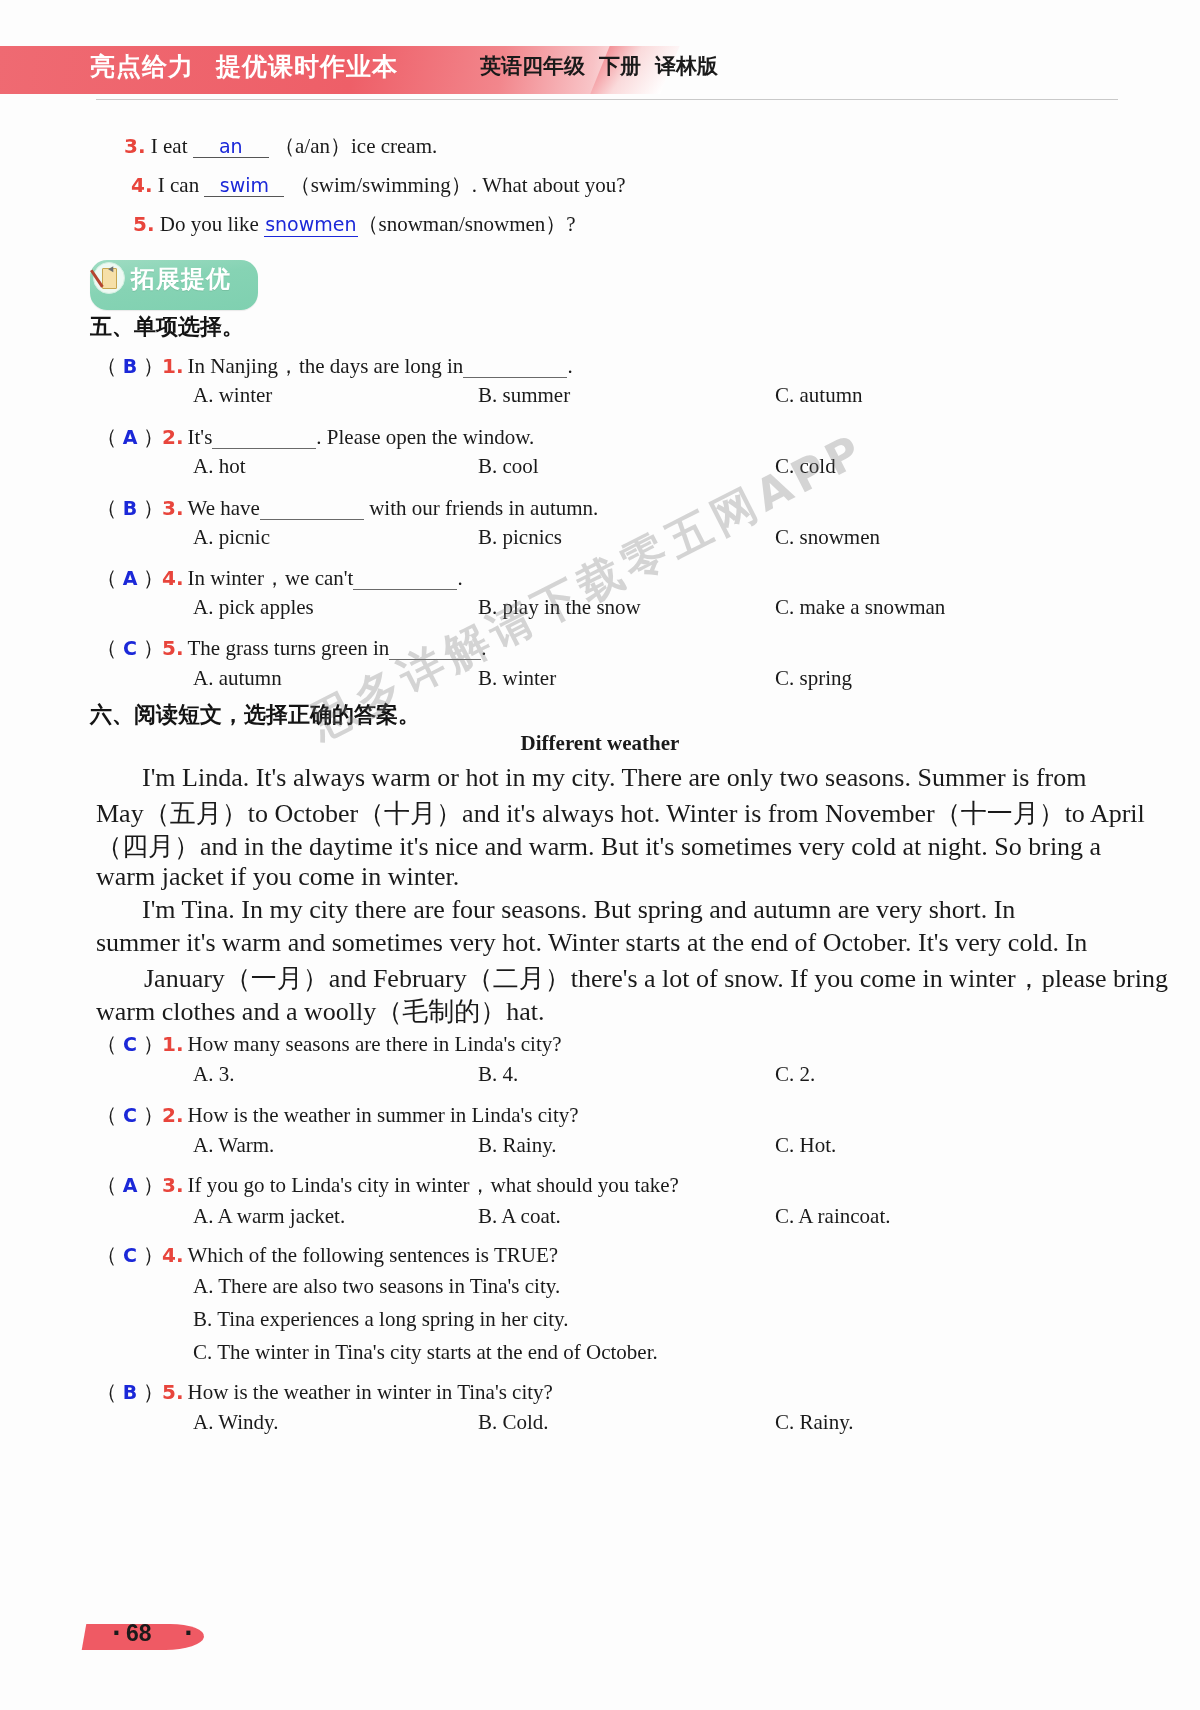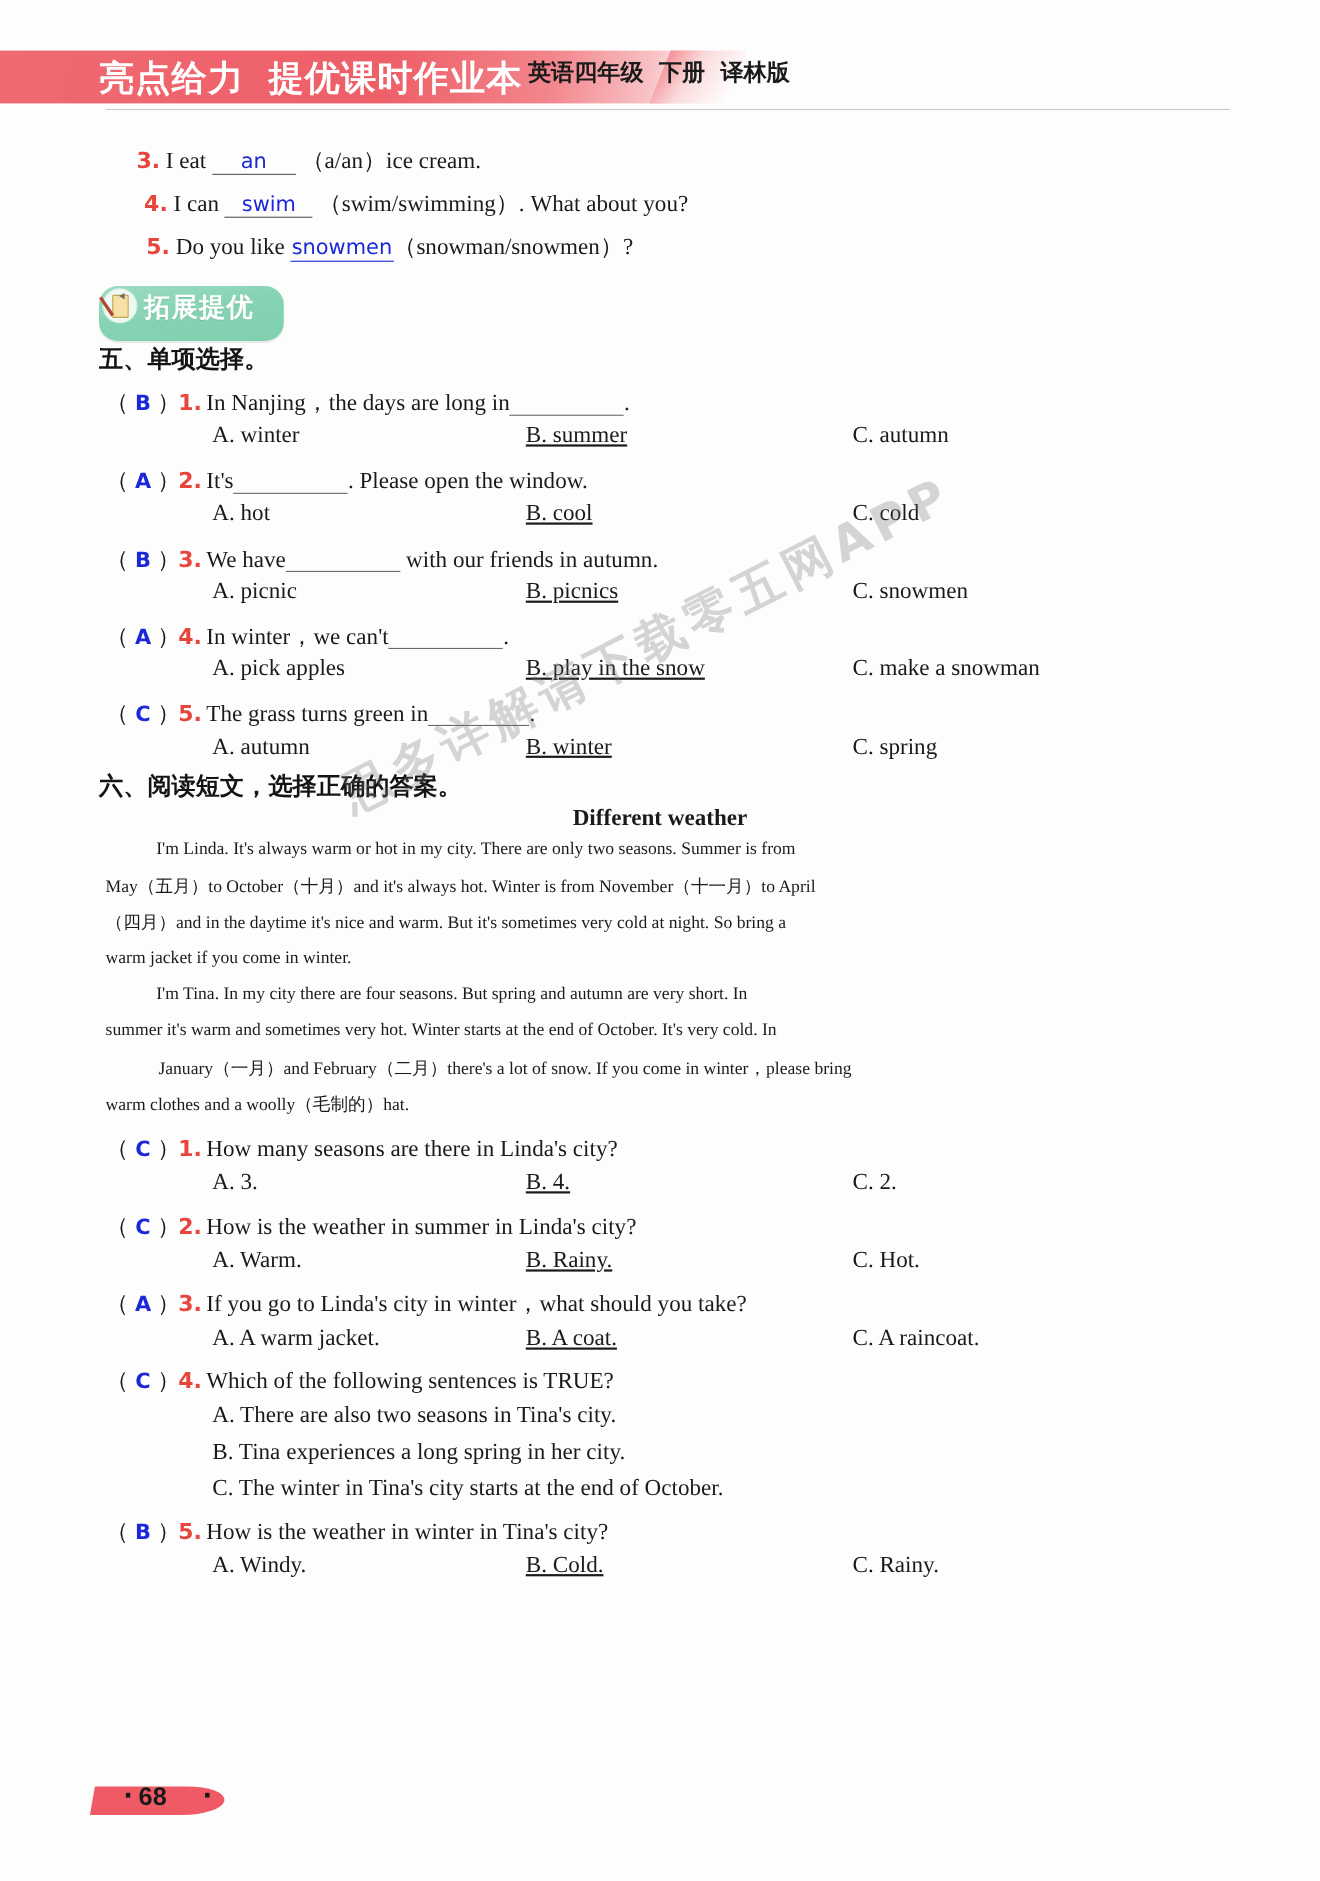--- a/index.html
+++ b/index.html
@@ -48,21 +48,21 @@
     height: 48px;
     background: linear-gradient(105deg, #f39197 0%, #fadadb 40%, #ffffff 100%);
     transform: skewX(-22deg);
   }
   .hdr-brand {
     position: absolute;
     left: 90px;
     top: 4px;
     font-family: "DejaVu Sans", sans-serif;
     font-weight: bold;
-    font-size: 32px;
+    font-size: 25px;
     letter-spacing: 1px;
     color: #ffffff;
     white-space: nowrap;
     z-index: 3;
   }
   .hdr-brand .b2 { margin-left: 22px; }
   .hdr-right {
     position: absolute;
     left: 480px;
     top: 6px;
@@ -199,37 +199,37 @@
   .q-num {
     color: #e8453c;
     font-family: "DejaVu Sans", sans-serif;
     font-weight: bold;
     font-size: 20px;
     margin-right: 4px;
   }
   .opts { position: absolute; left: 0; width: 1200px; font-size: 21px; }
   .opt { position: absolute; white-space: nowrap; }
   .opt-a { left: 193px; }
-  .opt-b { left: 478px; text-decoration: underline; }
+  .opt-b { left: 478px; }
   .opt-c { left: 775px; }
 
   
   .passage-title {
     position: absolute;
     left: 0; width: 1200px;
     text-align: center;
     font-weight: bold;
     font-size: 21px;
     font-family: "Liberation Serif", serif;
   }
   .p-line {
     position: absolute;
     left: 96px;
     width: 1024px;
-    font-size: 16px;
+    font-size: 26px;
     white-space: nowrap;
   }
   .p-line.just {
     display: flex;
     justify-content: space-between;
   }
   .p-line.just.indent { padding-left: 46px; width: 978px; }
 
   
   .watermark {

